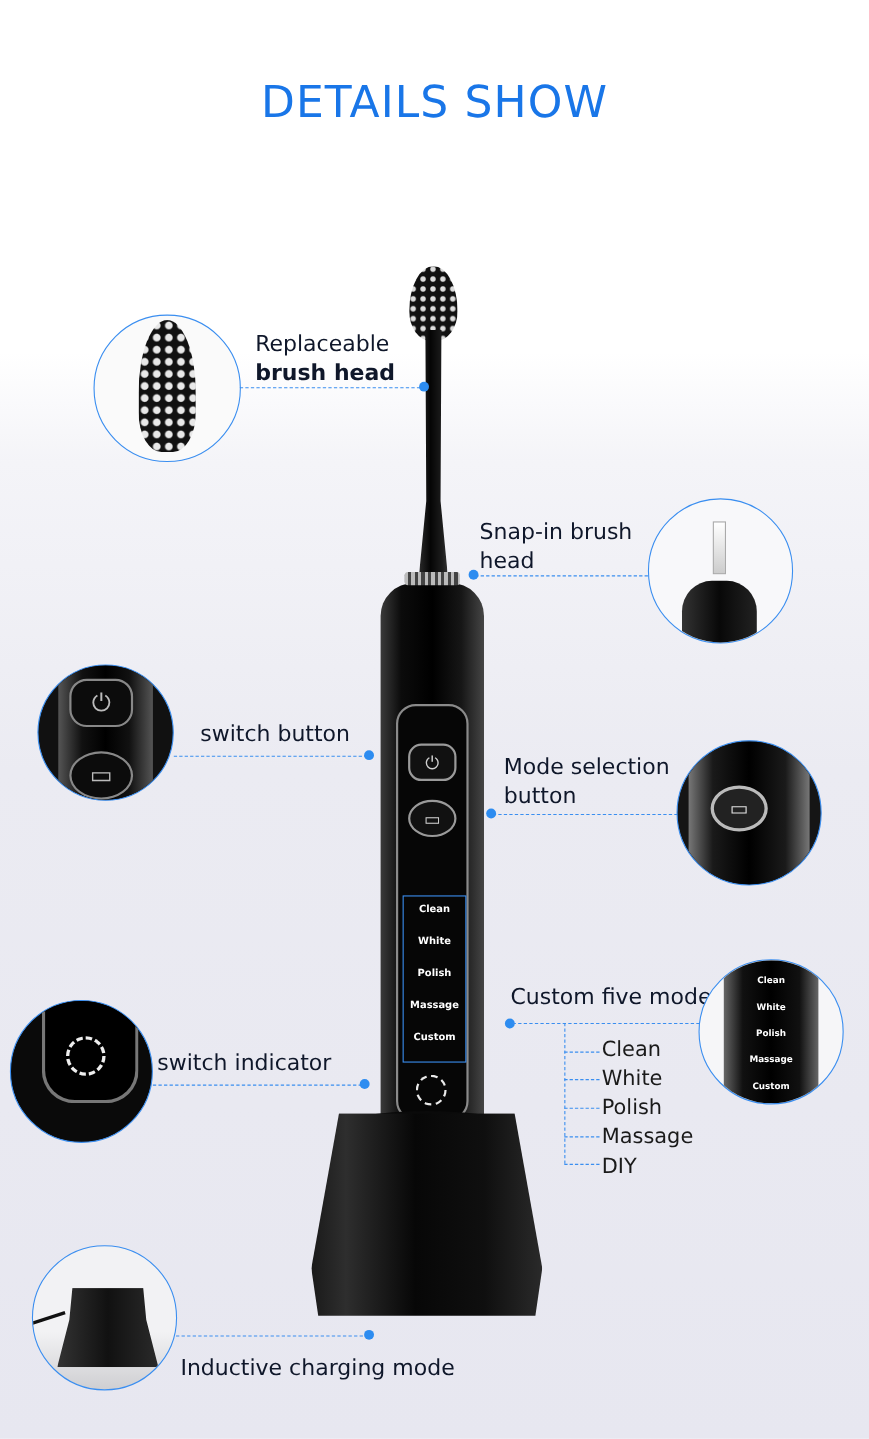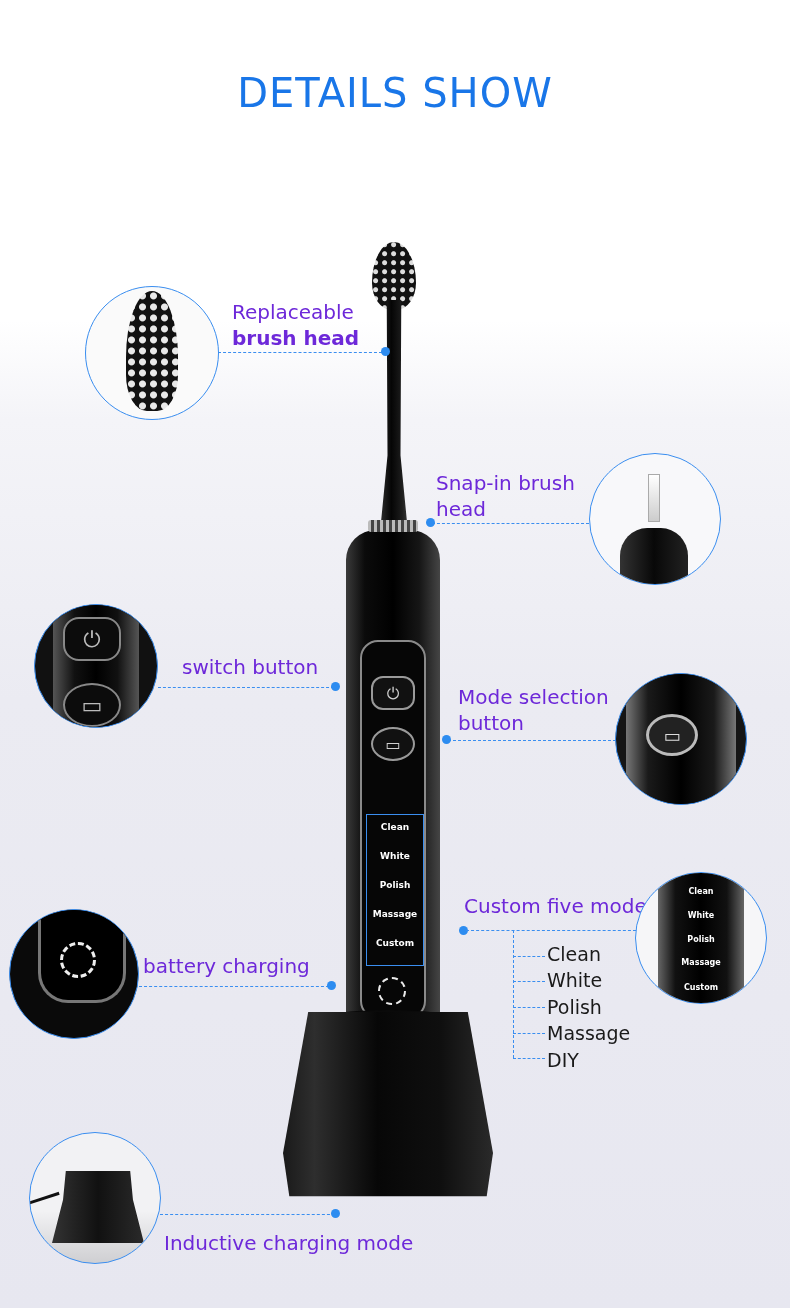--- a/index.html
+++ b/index.html
@@ -5,21 +5,21 @@
     html, body { margin: 0; padding: 0; }
     body {
       width: 790px; height: 1308px; position: relative; overflow: hidden;
       font-family: "DejaVu Sans", sans-serif;
       background: linear-gradient(to bottom, #ffffff 0px, #ffffff 320px, #f4f4f8 420px, #ebebf2 700px, #e7e7f0 1308px);
     }
     .title {
       position: absolute; left: 0; top: 70px; width: 790px; text-align: center;
       font-size: 40px; letter-spacing: 1px; color: #1976e8; font-weight: normal;
     }
-    .label { position: absolute; font-size: 20px; line-height: 26px; color: #6d28d9; white-space: nowrap; }
+    .label { position: absolute; font-size: 20px; line-height: 26px; color: #0f172a; white-space: nowrap; }
     .lead { position: absolute; height: 0; border-top: 1px dashed #3a8ef0; }
     .vlead { position: absolute; width: 0; border-left: 1px dashed #3a8ef0; }
     .dot { position: absolute; width: 9px; height: 9px; border-radius: 50%; background: #2d8cf0; }
     .circle {
       position: absolute; border-radius: 50%; border: 1.5px solid #3a8ef0; overflow: hidden;
       background: #f3f3f6;
     }
     .sub { position: absolute; font-size: 19px; line-height: 24px; color: #1a1a1a; }
     
     .brush-head {
@@ -196,21 +196,21 @@
   <div class="mi" style="top:38px;">White</div>
   <div class="mi" style="top:62px;">Polish</div>
   <div class="mi" style="top:85px;">Massage</div>
   <div class="mi" style="top:110px;">Custom</div>
 </div>
 
 <div class="circle c-batt">
   <div class="frame"></div>
     <div class="ring2"></div>
 </div>
-<div class="label" style="left:143px;top:953px;">battery charging</div>
+<div class="label" style="left:143px;top:953px;">switch indicator</div>
 <div class="lead" style="left:139px;top:986px;width:190px;"></div>
 <div class="dot" style="left:327px;top:981px;"></div>
 
 <div class="circle c-stand">
     <div class="cable"></div>
     <div class="st"></div>
   </div>
 <div class="lead" style="left:160px;top:1214px;width:175px;"></div>
 <div class="dot" style="left:331px;top:1209px;"></div>
 <div class="label" style="left:164px;top:1230px;">Inductive charging mode</div>

